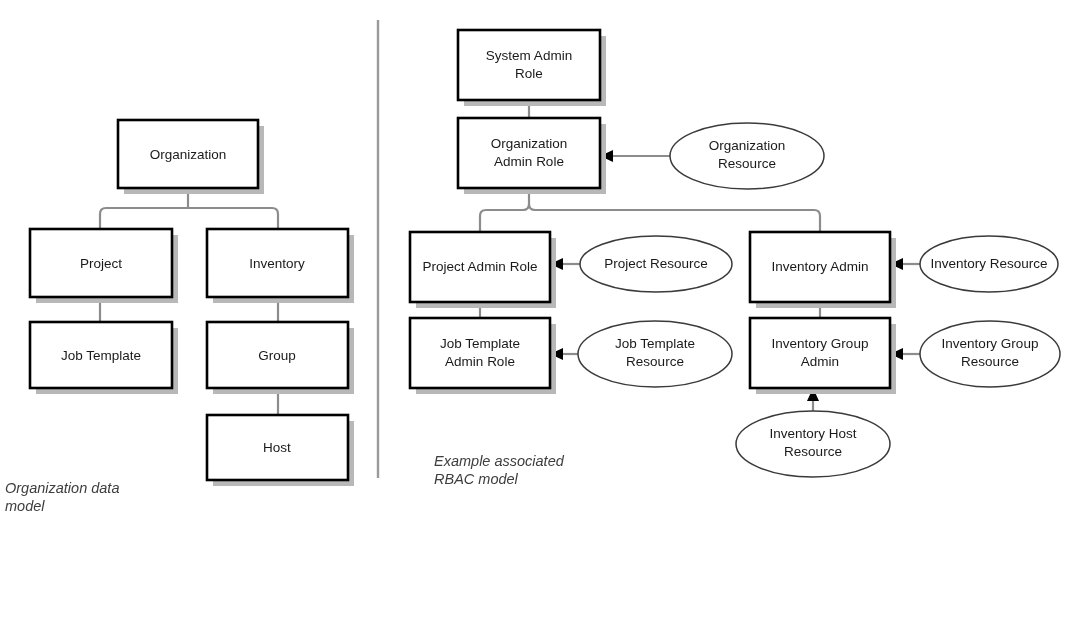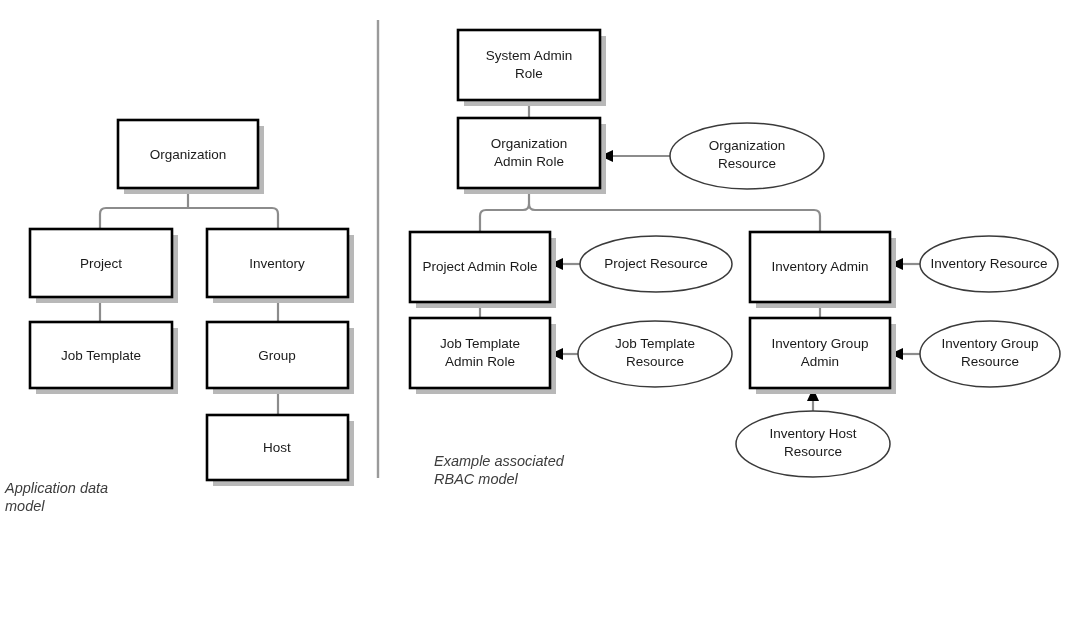--- a/index.html
+++ b/index.html
@@ -244,20 +244,20 @@
       <text class="ell-label" x="990" y="344"><tspan x="990" y="344">Inventory Group</tspan><tspan x="990" y="362">Resource</tspan></text>
     </g>
 
     <g>
       <ellipse class="node-ellipse" cx="813" cy="444" rx="77" ry="33"></ellipse>
       <text class="ell-label" x="813" y="434"><tspan x="813" y="434">Inventory Host</tspan><tspan x="813" y="452">Resource</tspan></text>
     </g>
 
   </svg>
 
-  <div class="caption" id="caption-left">Application data
+  <div class="caption" id="caption-left">Organization data
 model</div>
 
   <div class="caption" id="caption-right">Example associated
 RBAC model</div>
 
 
 </div>
 
 </body></html>

